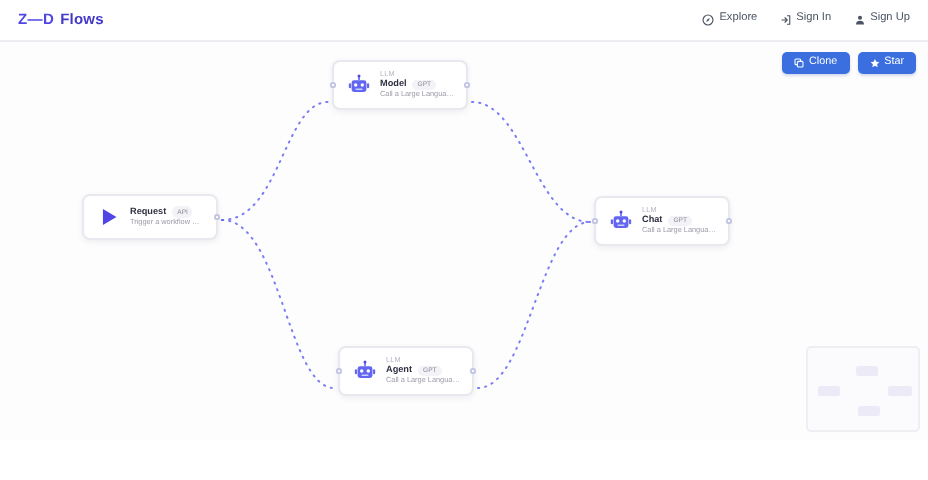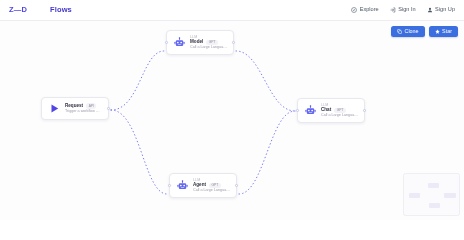--- a/index.html
+++ b/index.html
@@ -31,21 +31,20 @@
   }
   .brand-mark {
     font-size: 7.5px; font-weight: bold;
     color: #4f46e5; letter-spacing: 0.2px;
     line-height: 1;
   }
   .brand-name {
     font-size: 7.5px; font-weight: bold;
     color: #4338ca; letter-spacing: 0.1px;
     line-height: 1;
-    margin-left: 20px;
   }
   .header-spacer { flex: 1; }
   .header-nav { display: flex; align-items: center; gap: 11px; }
   .hnav-item {
     display: flex; align-items: center; gap: 2.5px;
     font-size: 5.6px; color: #4b5563; line-height: 1;
     cursor: pointer;
   }
   .hnav-item svg { display: block; }
 

